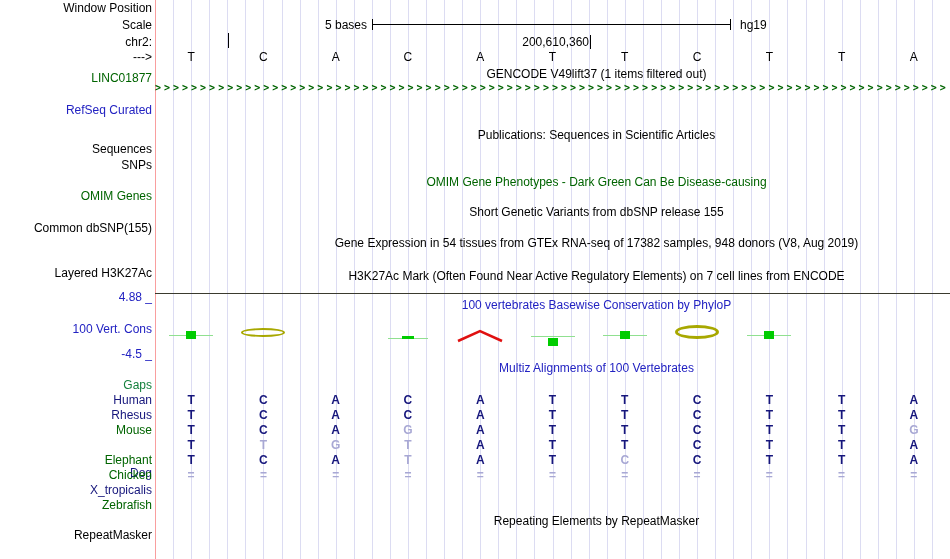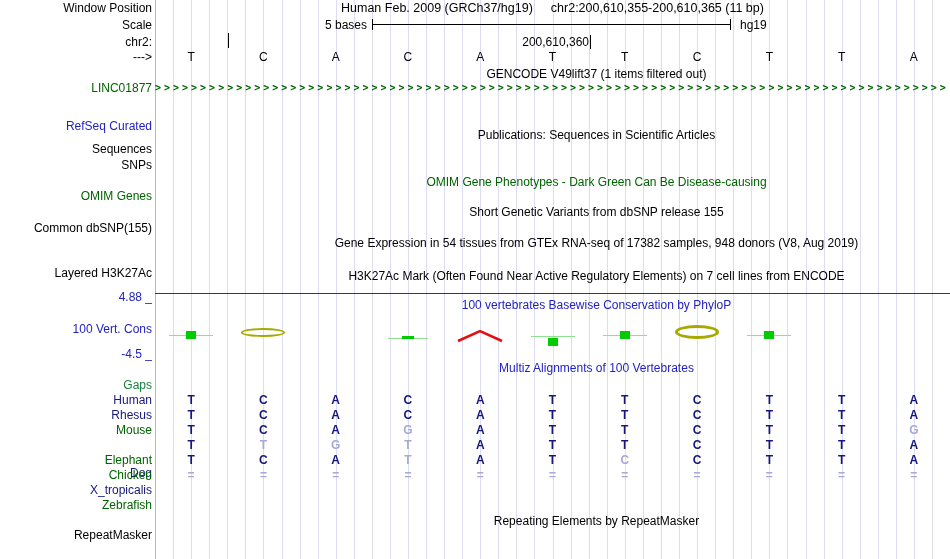--- a/index.html
+++ b/index.html
@@ -76,39 +76,36 @@
       <div class="gridline" style="position: absolute; left: 823.5px;"></div>
       <div class="gridline" style="position: absolute; left: 841.6px;"></div>
       <div class="gridline" style="position: absolute; left: 859.7px;"></div>
       <div class="gridline" style="position: absolute; left: 877.7px;"></div>
       <div class="gridline" style="position: absolute; left: 895.8px;"></div>
       <div class="gridline" style="position: absolute; left: 913.9px;"></div>
       <div class="gridline" style="position: absolute; left: 931.9px;"></div>
     </div>
   <div class="pinkline"></div>
 
-  <div class="hdr">
-    <span>Human Feb. 2009 (GRCh37/hg19)</span><span>chr2:200,610,355-200,610,365 (11 bp)</span>
-  </div>
   <div class="scaletxt" style="right:583px;">5 bases</div>
   <div class="hline" style="left:372px;top:24px;width:358px;"></div>
   <div class="tick" style="left:372px;top:19px;height:11px;"></div>
   <div class="tick" style="left:730px;top:19px;height:11px;"></div>
   <div class="scaletxt" style="left:740px;">hg19</div>
 
   <div class="tick" style="left:228px;top:33px;height:15px;"></div>
   <div class="postxt" style="right:361px;">200,610,360</div>
   <div class="tick" style="left:590px;top:35px;height:14px;"></div>
 
   <div class="lbl c-blk" style="top:2px;text-align:center;">Window Position</div>
   <div class="lbl c-blk" style="top:19px;">Scale</div>
   <div class="lbl c-blk" style="top:36px;">chr2:</div>
   <div class="lbl c-blk" style="top:51px;">---&gt;</div>
-  <div class="lbl c-green" style="top:82px;margin-left:20px;">LINC01877</div>
-  <div class="lbl c-blue" style="top:120px;text-align:right;">RefSeq Curated</div>
+  <div class="lbl c-green" style="top:72px;margin-left:20px;">LINC01877</div>
+  <div class="lbl c-blue" style="top:104px;text-align:right;">RefSeq Curated</div>
   <div class="lbl c-blk" style="top:143px;">Sequences</div>
   <div class="lbl c-blk" style="top:159px;">SNPs</div>
   <div class="lbl c-green" style="top:190px;">OMIM Genes</div>
   <div class="lbl c-blk" style="top:222px;">Common dbSNP(155)</div>
   <div class="lbl c-blk" style="top:267px;">Layered H3K27Ac</div>
   <div class="lbl c-blue" style="top:291px;">4.88 _</div>
   <div class="lbl c-blue" style="top:323px;">100 Vert. Cons</div>
   <div class="lbl c-blue" style="top:348px;">-4.5 _</div>
   <div class="lbl c-orange" style="top:379px;">Gaps</div>
   <div class="lbl c-blk" style="top:529px;">RepeatMasker</div>

